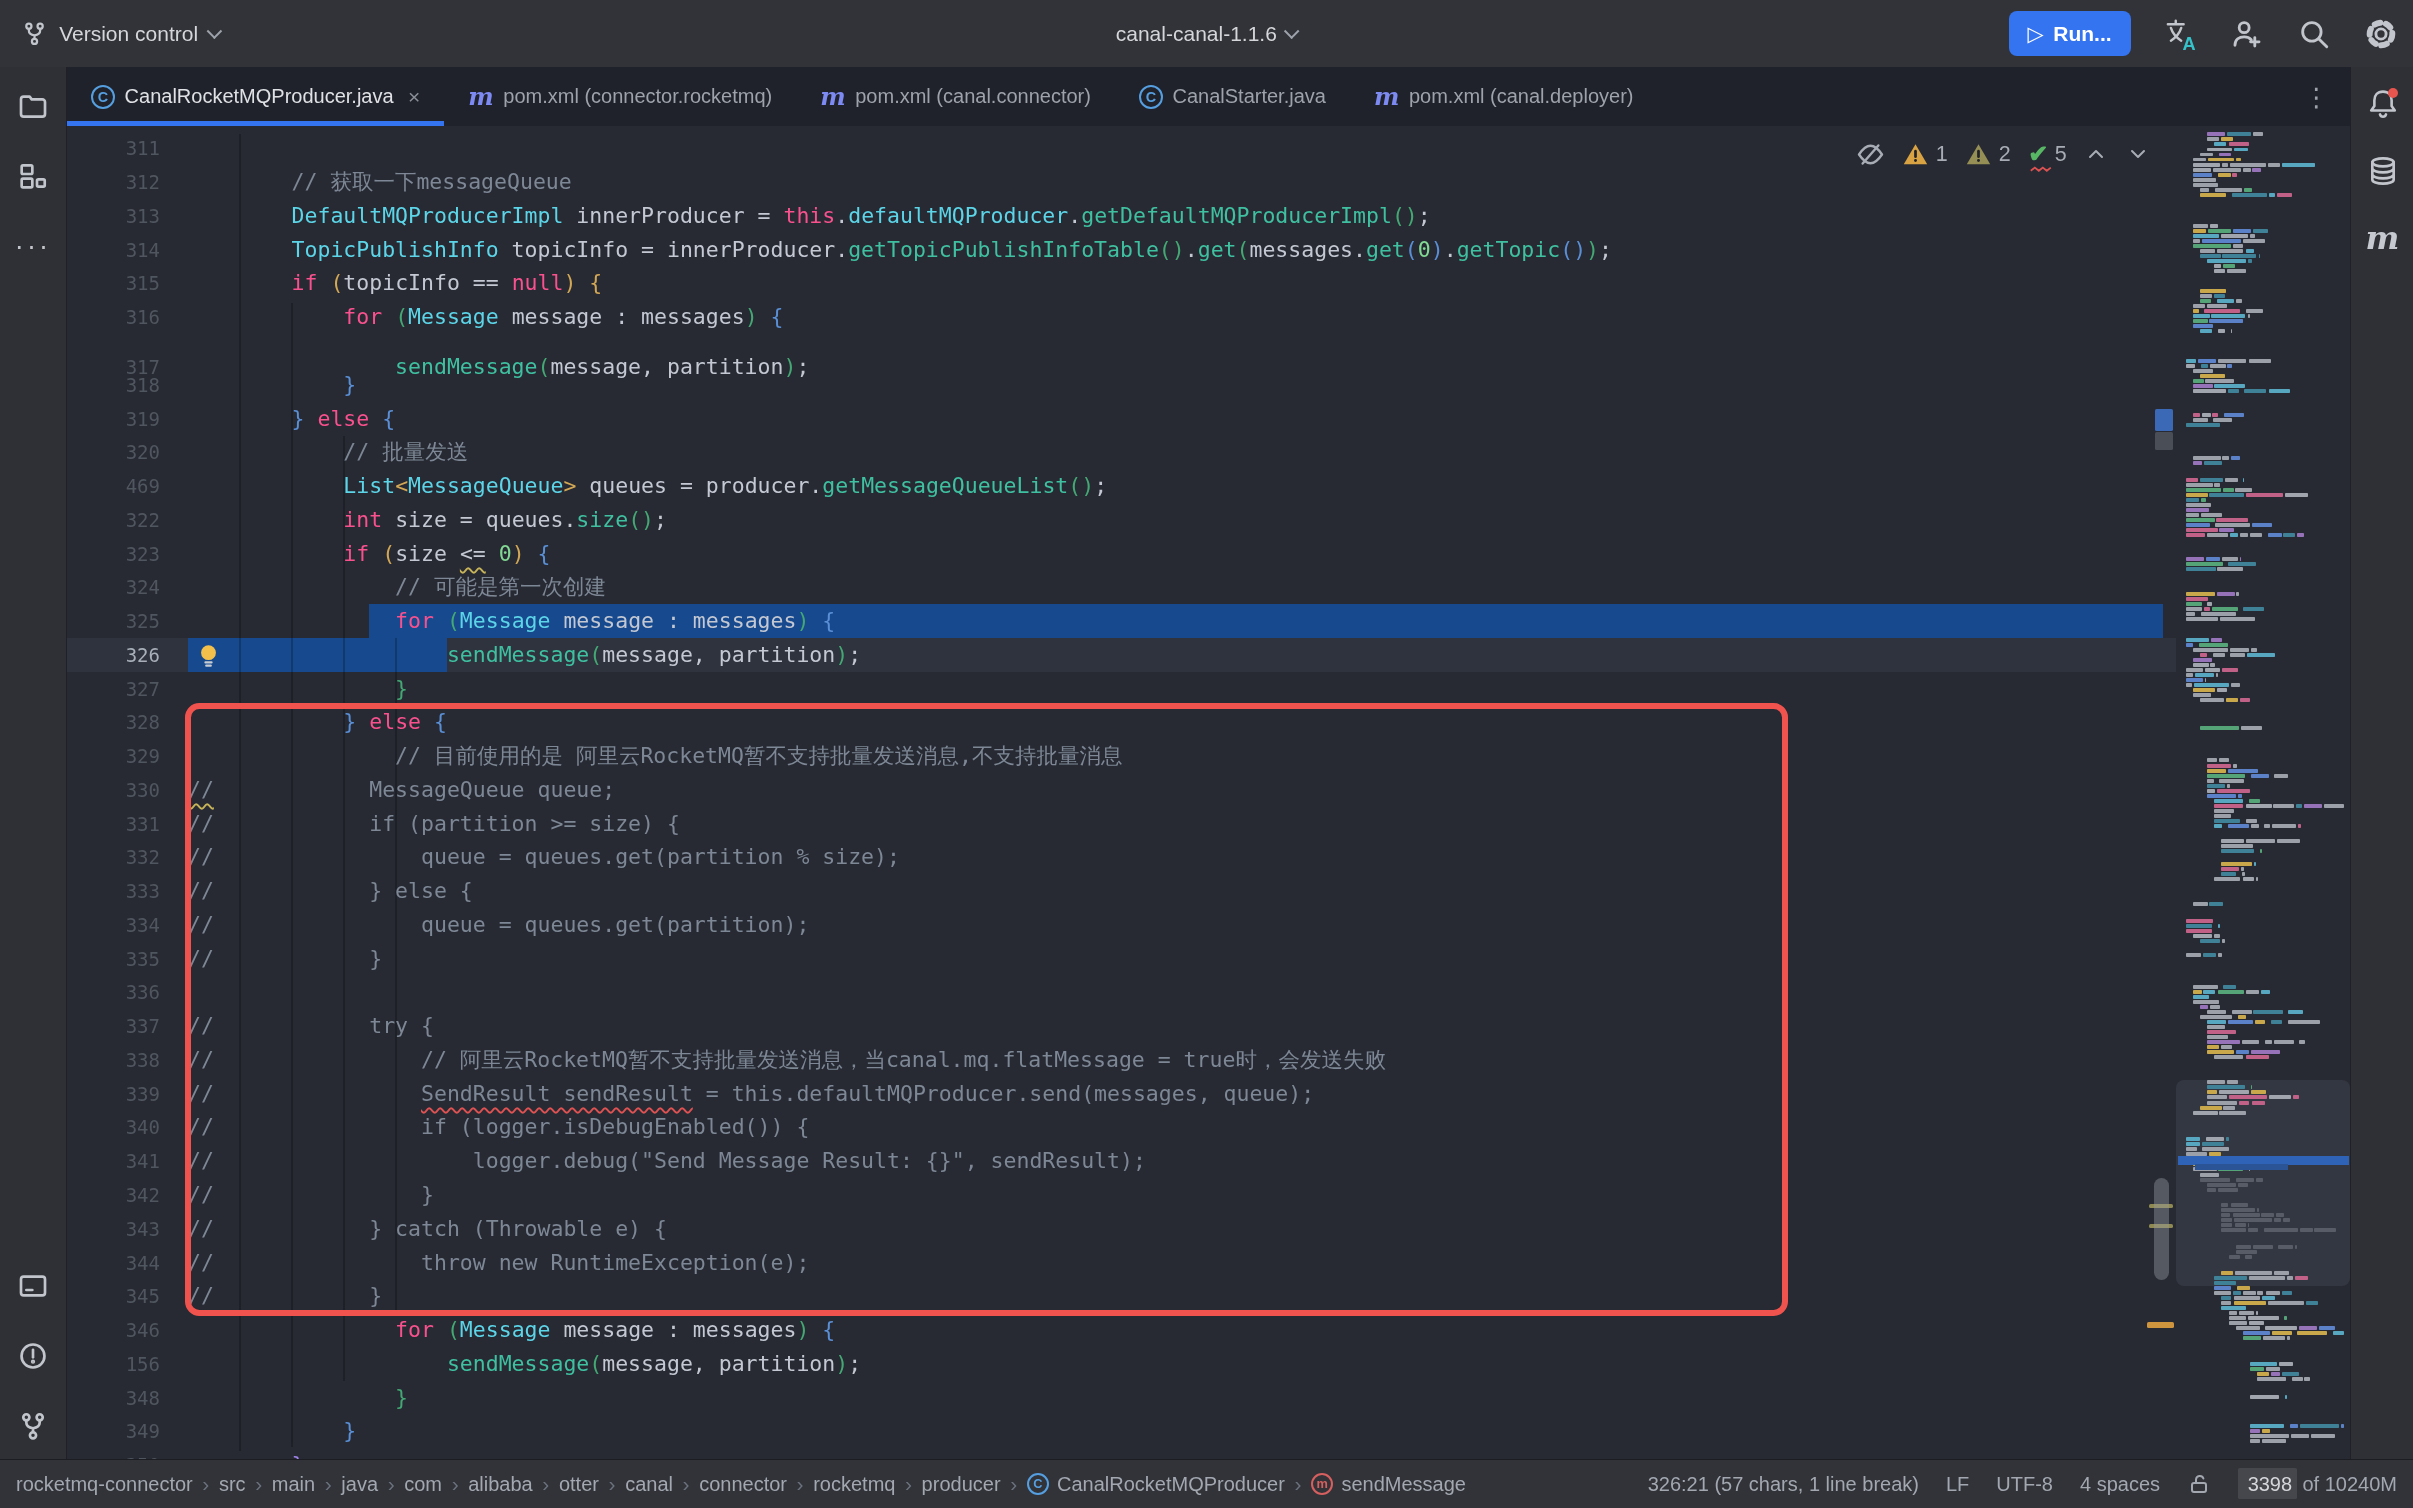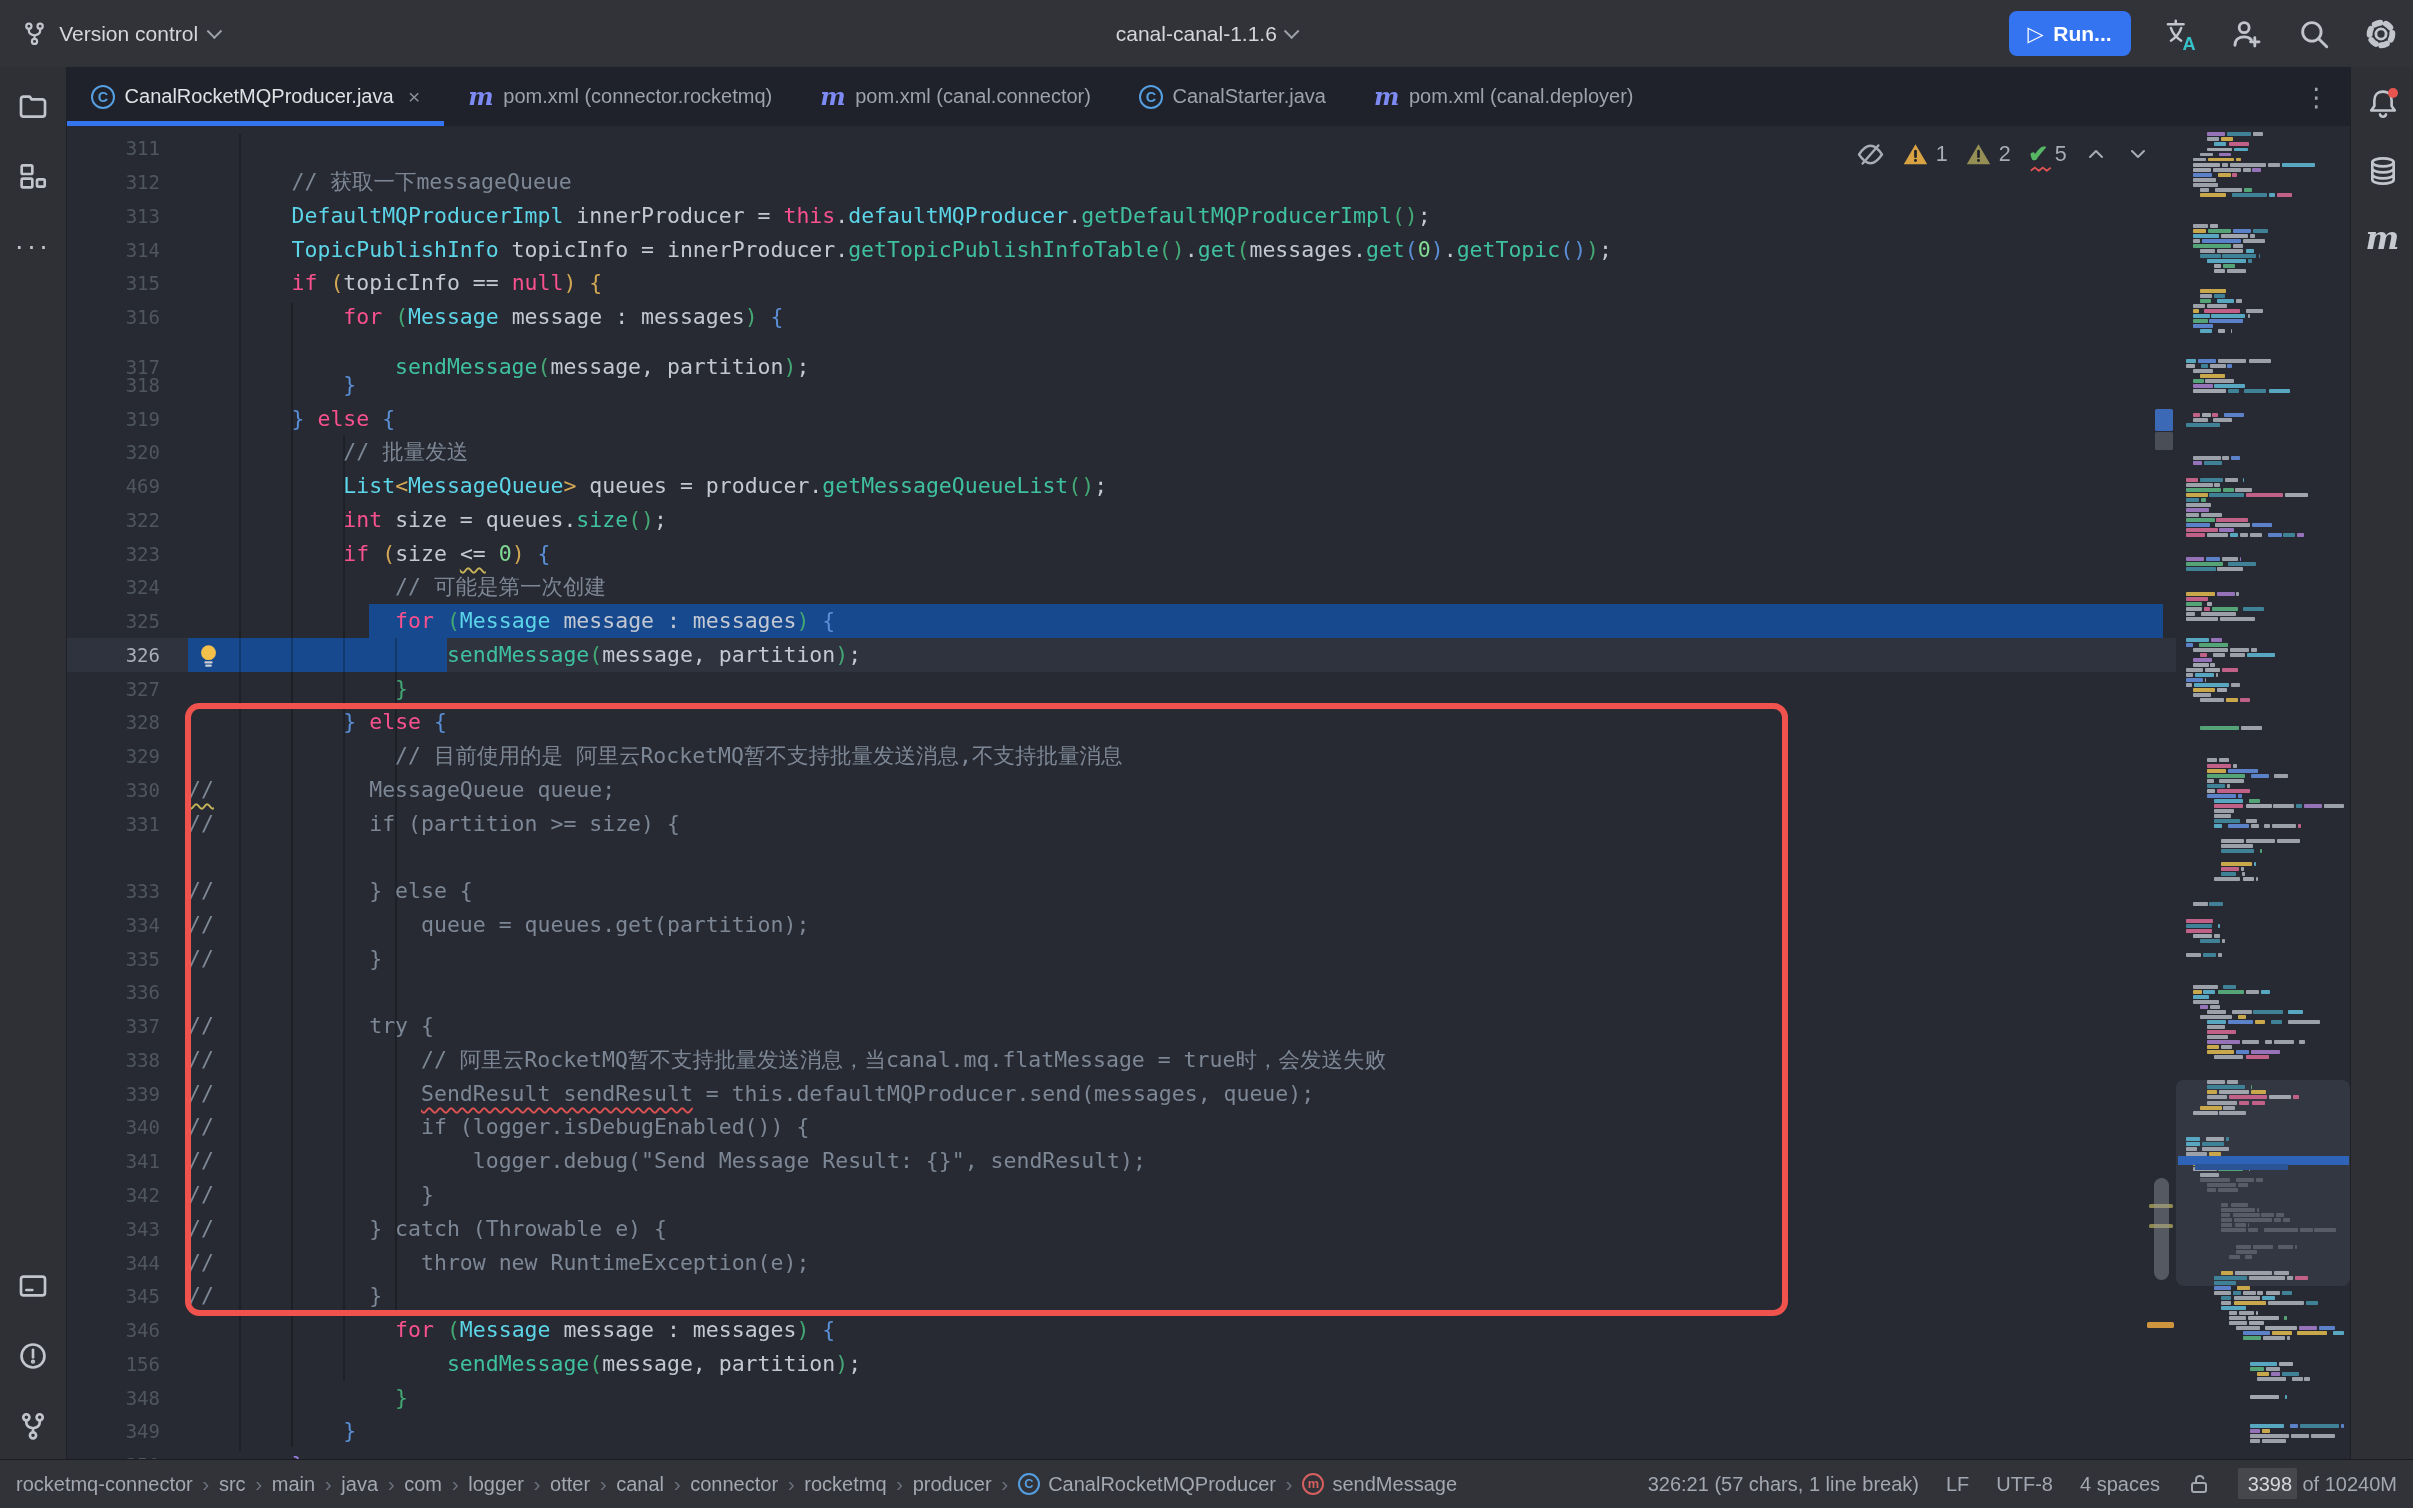--- a/index.html
+++ b/index.html
@@ -323,20 +323,24 @@
           <span class="lnum">329</span>
           <span class="ltext"><span class="tk-p">                </span><span class="tk-c">// 目前使用的是 阿里云RocketMQ暂不支持批量发送消息,不支持批量消息</span></span>
         </div>
         <div class="crow" style="top: 647px;">
           <span class="lnum">330</span>
           <span class="ltext"><span class="tk-cw">//</span><span class="tk-p">            </span><span class="tk-c">MessageQueue queue;</span></span>
         </div>
         <div class="crow" style="top: 681px;">
           <span class="lnum">331</span>
           <span class="ltext"><span class="tk-c">//</span><span class="tk-p">            </span><span class="tk-c">if (partition &gt;= size) {</span></span>
+        </div>
+        <div class="crow" style="top: 714px;">
+          <span class="lnum">332</span>
+          <span class="ltext"><span class="tk-c">//</span><span class="tk-p">                </span><span class="tk-c">queue = queues.get(partition % size);</span></span>
         </div>
         <div class="crow" style="top: 748px;">
           <span class="lnum">333</span>
           <span class="ltext"><span class="tk-c">//</span><span class="tk-p">            </span><span class="tk-c">} else {</span></span>
         </div>
         <div class="crow" style="top: 782px;">
           <span class="lnum">334</span>
           <span class="ltext"><span class="tk-c">//</span><span class="tk-p">                </span><span class="tk-c">queue = queues.get(partition);</span></span>
         </div>
         <div class="crow" style="top: 816px;">
@@ -920,21 +924,21 @@
         <span class="crumb-sep">›</span>
         <span class="crumb">
           <span>java</span>
         </span>
         <span class="crumb-sep">›</span>
         <span class="crumb">
           <span>com</span>
         </span>
         <span class="crumb-sep">›</span>
         <span class="crumb">
-          <span>logger</span>
+          <span>alibaba</span>
         </span>
         <span class="crumb-sep">›</span>
         <span class="crumb">
           <span>otter</span>
         </span>
         <span class="crumb-sep">›</span>
         <span class="crumb">
           <span>canal</span>
         </span>
         <span class="crumb-sep">›</span>

